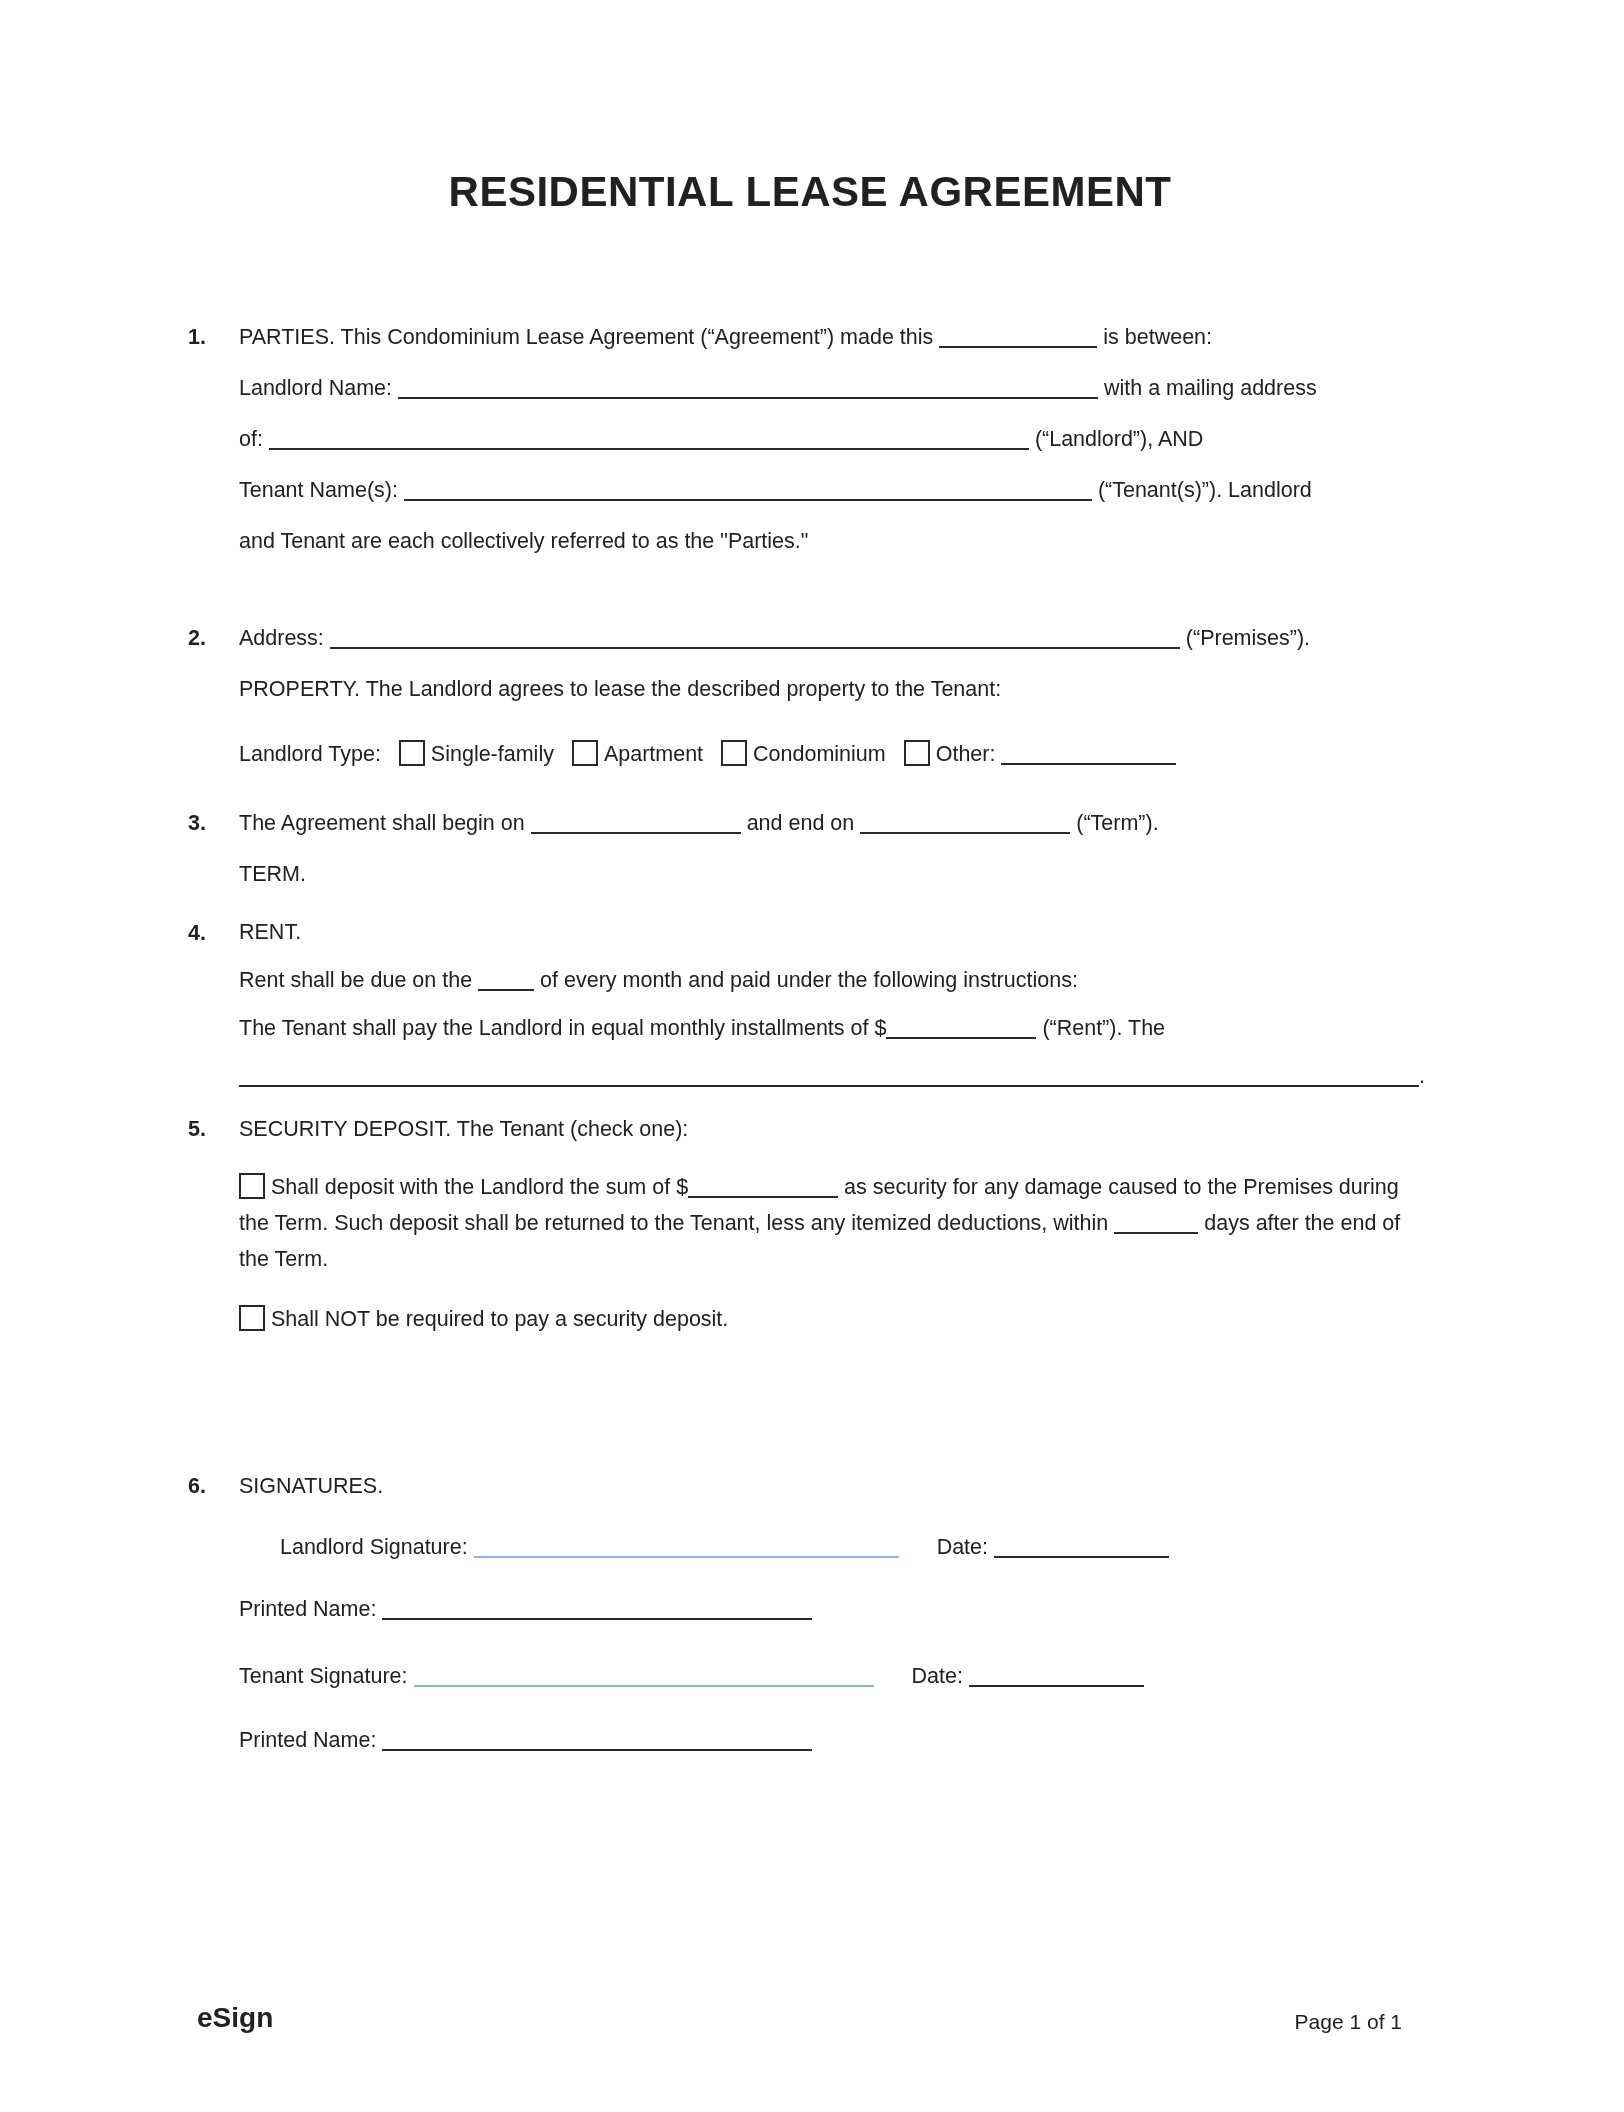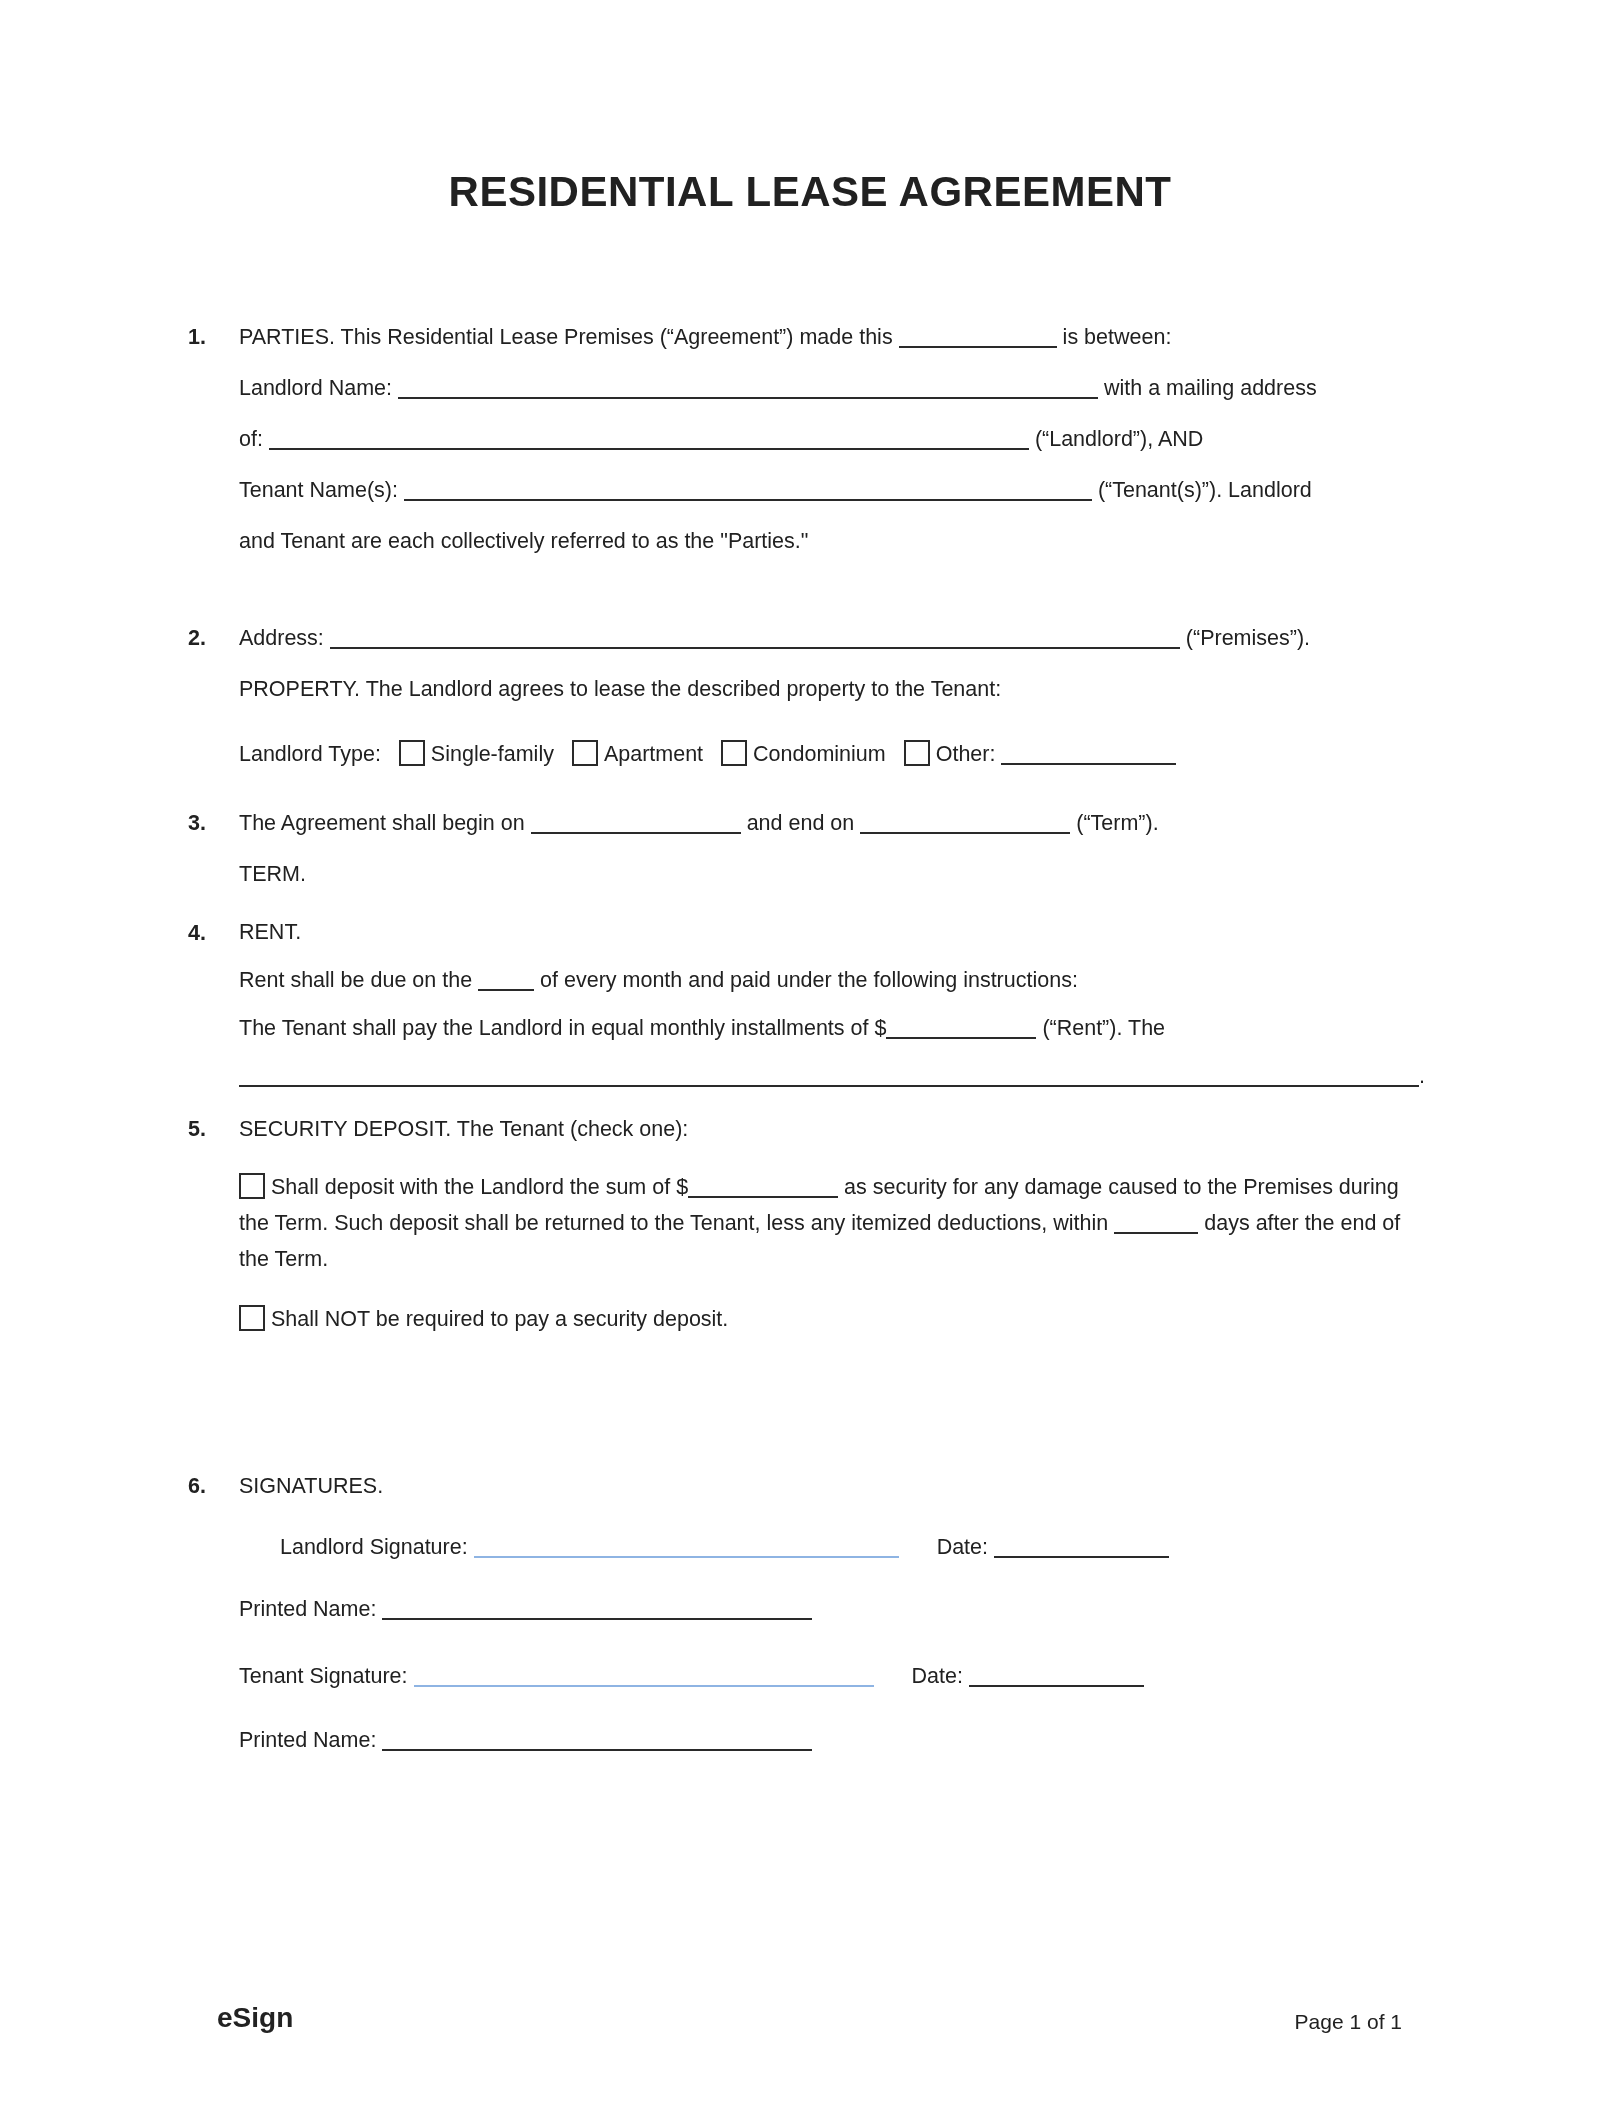--- a/index.html
+++ b/index.html
@@ -76,36 +76,36 @@
   .sig-row-4 { margin-top: 13px; }
   .sig-gap { display: inline-block; width: 26px; }
   .footer {
     position: absolute; bottom: 78px; left: 188px; right: 192px;
     display: flex; justify-content: space-between; align-items: flex-end;
   }
   .brand {
     font-weight: bold;
     font-size: 28px;
     color: #222222;
-    margin-left: 29px;
+    margin-left: 9px;
   }
   .page-num { font-size: 21px; margin-right: 30px; }
 </style>
 </head>
 <body>
 
 <div class="content">
 
   <h1 class="doc-title">RESIDENTIAL LEASE AGREEMENT</h1>
 
   <div class="sec sec-parties">
     <span class="sec-num">1.</span>
     <div class="line">
       <b>PARTIES.</b>
-      <span>This Residential Lease Premises (“Agreement”) made this</span>
+      <span>This Condominium Lease Agreement (“Agreement”) made this</span>
       <span class="blank" style="width:158px"></span>
       <span>is between:</span>
     </div>
     <div class="line">
       <span>Landlord Name:</span>
       <span class="blank" style="width:700px"></span>
       <span>with a mailing address</span>
     </div>
     <div class="line">
       <span>of:</span>

